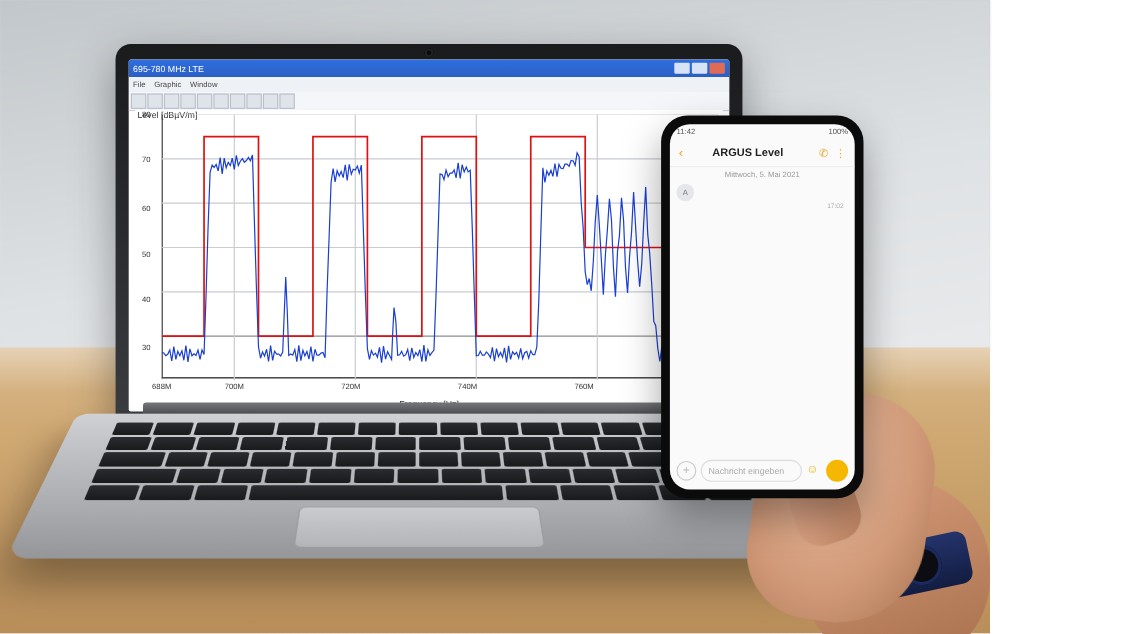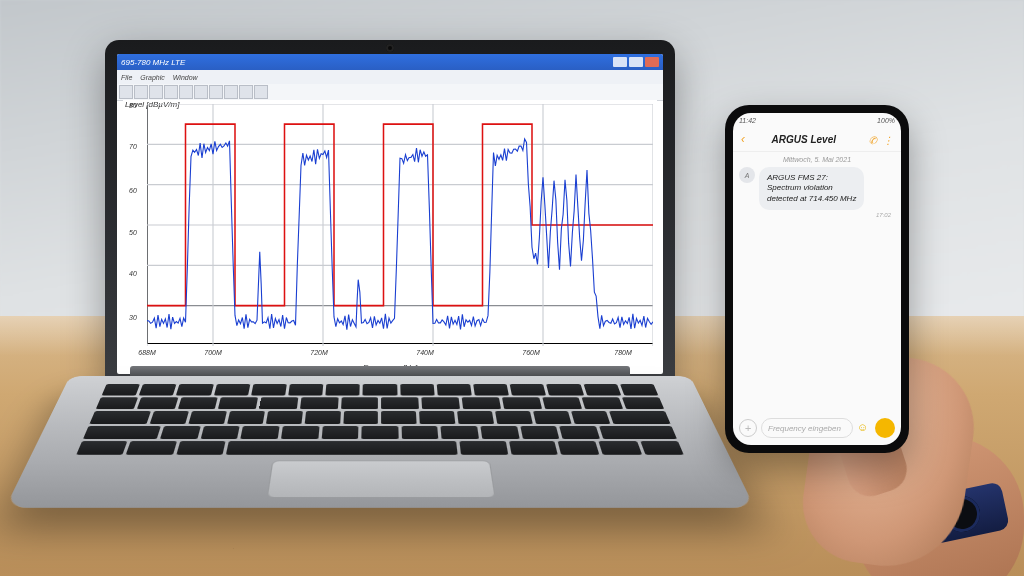--- a/index.html
+++ b/index.html
@@ -1,16 +1,16 @@
 <!DOCTYPE html>
 <html><head>
 <meta charset="utf-8">
 <style>
   html,body{margin:0;padding:0;width:1024px;height:576px;overflow:hidden;font-family:Arial,Helvetica,sans-serif;}
-  .scene{position:relative;width:1024px;height:576px;background:linear-gradient(180deg,#c9cfd3 0%,#d8dcdf 25%,#e7e6e2 100%);font-style:italic;}
+  .scene{position:relative;width:900px;height:576px;background:linear-gradient(180deg,#c9cfd3 0%,#d8dcdf 25%,#e7e6e2 100%);}
   .wall{position:absolute;left:0;top:0;right:0;height:320px;background:linear-gradient(170deg,#c2c7cb 0%,#dfe2e4 60%,#e8eaec 100%);filter:blur(1px);}
   .desk{position:absolute;left:0;right:0;bottom:0;height:260px;background:linear-gradient(180deg,#d9b98d 0%,#cfa872 30%,#b98e59 100%);}
   .desk::before{content:"";position:absolute;left:0;right:0;top:0;height:40px;background:linear-gradient(180deg,rgba(255,255,255,.35),rgba(255,255,255,0));}
   
   .laptop{position:absolute;left:70px;top:40px;width:620px;height:520px;}
   .lid{position:absolute;left:35px;top:0;width:550px;height:330px;border-radius:14px;background:linear-gradient(180deg,#1a1b1d,#2d2f33 60%,#3b3d41);padding:10px;box-shadow:0 14px 40px rgba(0,0,0,.35);}
   .bezel-cam{position:absolute;left:50%;top:4px;width:8px;height:8px;margin-left:-4px;border-radius:50%;background:#0a0a0a;box-shadow:0 0 0 2px #222 inset;}
   .screen{position:absolute;left:12px;top:14px;right:12px;bottom:16px;background:#fff;border-radius:2px;overflow:hidden;}
   .hinge{position:absolute;left:60px;top:326px;width:500px;height:14px;background:linear-gradient(180deg,#74767a,#3e4043);border-radius:3px;}
   .base{position:absolute;left:0;top:336px;width:620px;height:190px;transform:perspective(900px) rotateX(55deg);transform-origin:top center;background:linear-gradient(180deg,#cfd1d4,#a9abaf 70%,#94969a);border-radius:12px 12px 18px 18px;box-shadow:0 28px 40px rgba(0,0,0,.35);}
@@ -238,30 +238,25 @@
         <span>100%</span>
       </div>
       <div class="chat-hdr">
         <span class="back">‹</span>
         <span class="title">ARGUS Level</span>
         <span class="acts"><span>✆</span><span>⋮</span></span>
       </div>
       <div class="datelabel">Mittwoch, 5. Mai 2021</div>
       <div class="msgrow">
         <div class="avatar">A</div>
-        <div class="bubble">
-          <div>ARGUS FMS 27:</div>
-          <div>Spectrum violation</div>
-          <div>detected at 714.450 MHz</div>
-        </div>
       </div>
       <div class="msgtime">17:02</div>
       <div class="composer">
         <div class="plus">+</div>
         <div class="field">
-            <span>Frequency eingeben</span>
+            <span>Nachricht eingeben</span>
           </div>
         <div class="emoji">☺</div>
         <div class="send"></div>
       </div>
     </div>
   </div>
 </div>
 
 </body></html>

